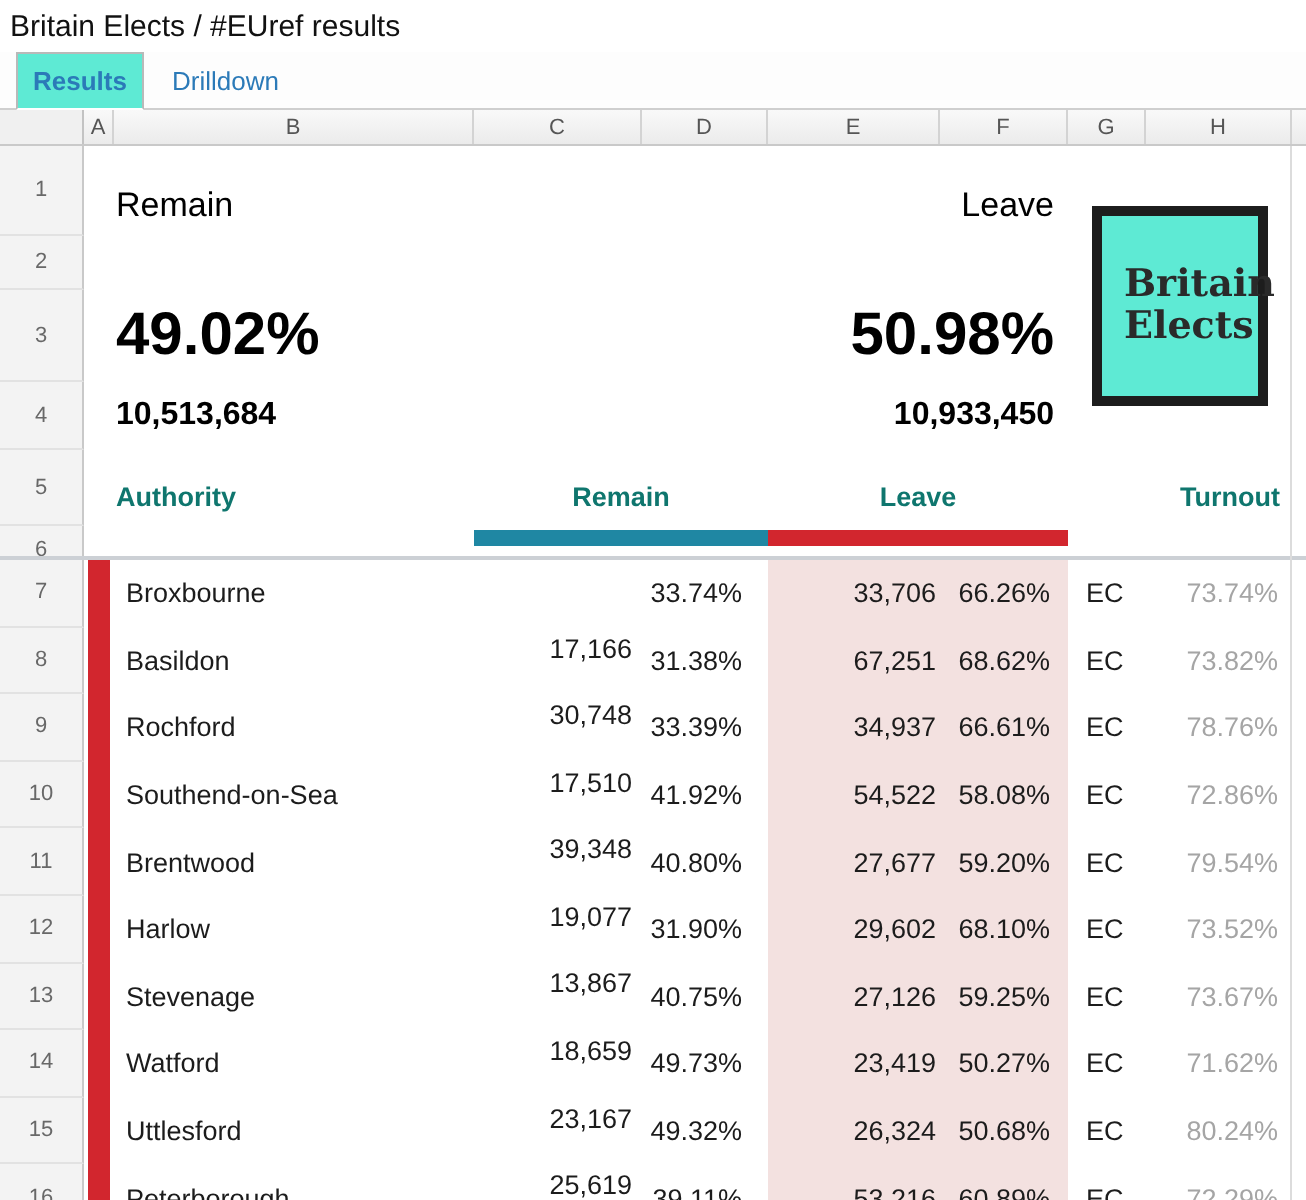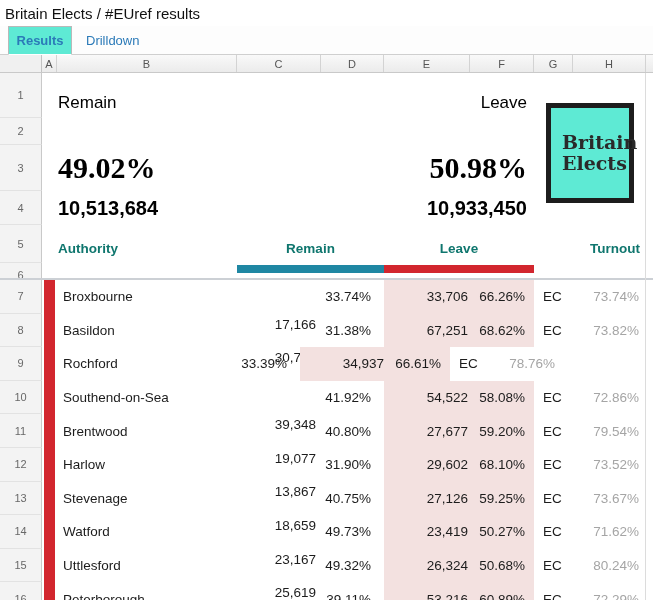--- a/index.html
+++ b/index.html
@@ -38,22 +38,22 @@
   }
   .content{flex:1;position:relative;}
 
   .r1{height:45px;}.r2{height:27px;}.r3{height:46px;}.r4{height:34px;}.r5{height:38px;}
   .r6{height:15px;border-bottom:2px solid #ccd0d5;box-sizing:content-box;}
   .r6 .gut{align-items:flex-start;line-height:24px;border-bottom:none;}
 
   .lbl-big{position:absolute;bottom:5px;font-size:17px;color:#000;}
   .remain-side{left:16px;}
   .leave-side{right:126px;}
-  .pct-big{position:absolute;top:50%;transform:translateY(-50%);font-size:30px;font-weight:bold;color:#000;font-family:Liberation Serif, serif;}
-  .votes-big{position:absolute;top:50%;transform:translateY(-50%);font-size:20px;font-weight:bold;color:#000;}
+  .pct-big{position:absolute;top:50%;transform:translateY(-50%);font-size:30px;font-weight:bold;color:#000;}
+  .votes-big{position:absolute;top:50%;transform:translateY(-50%);font-size:16px;font-weight:bold;color:#000;}
 
   .th{position:absolute;bottom:7px;font-size:13.5px;font-weight:bold;color:#0f766e;}
   .th-authority{left:16px;}
   .th-remain{left:195px;width:147px;text-align:center;}
   .th-leave{left:342px;width:150px;text-align:center;}
   .th-turnout{right:13px;}
 
   .bar{position:absolute;top:2px;height:8px;}
   .bar-remain{left:195px;width:147px;background:var(--remain-bar,#1f87a3);}
   .bar-leave{left:342px;width:150px;background:var(--leave-bar,#d2262e);}
@@ -188,20 +188,21 @@
       <div class="cell cG">EC</div>
       <div class="cell cH num">73.82%</div>
       <div class="cell sliver"></div>
     </div>
       <div class="row drow">
       <div class="gut">9</div>
       <div class="cell cA">
         <div class="abar"></div>
       </div>
       <div class="cell cB">Rochford</div>
+      <div class="cell cC num">17,510</div>
       <div class="cell cD num">33.39%</div>
       <div class="cell cE num pink">34,937</div>
       <div class="cell cF num pink">66.61%</div>
       <div class="cell cG">EC</div>
       <div class="cell cH num">78.76%</div>
       <div class="cell sliver"></div>
     </div>
       <div class="row drow">
       <div class="gut">10</div>
       <div class="cell cA">

